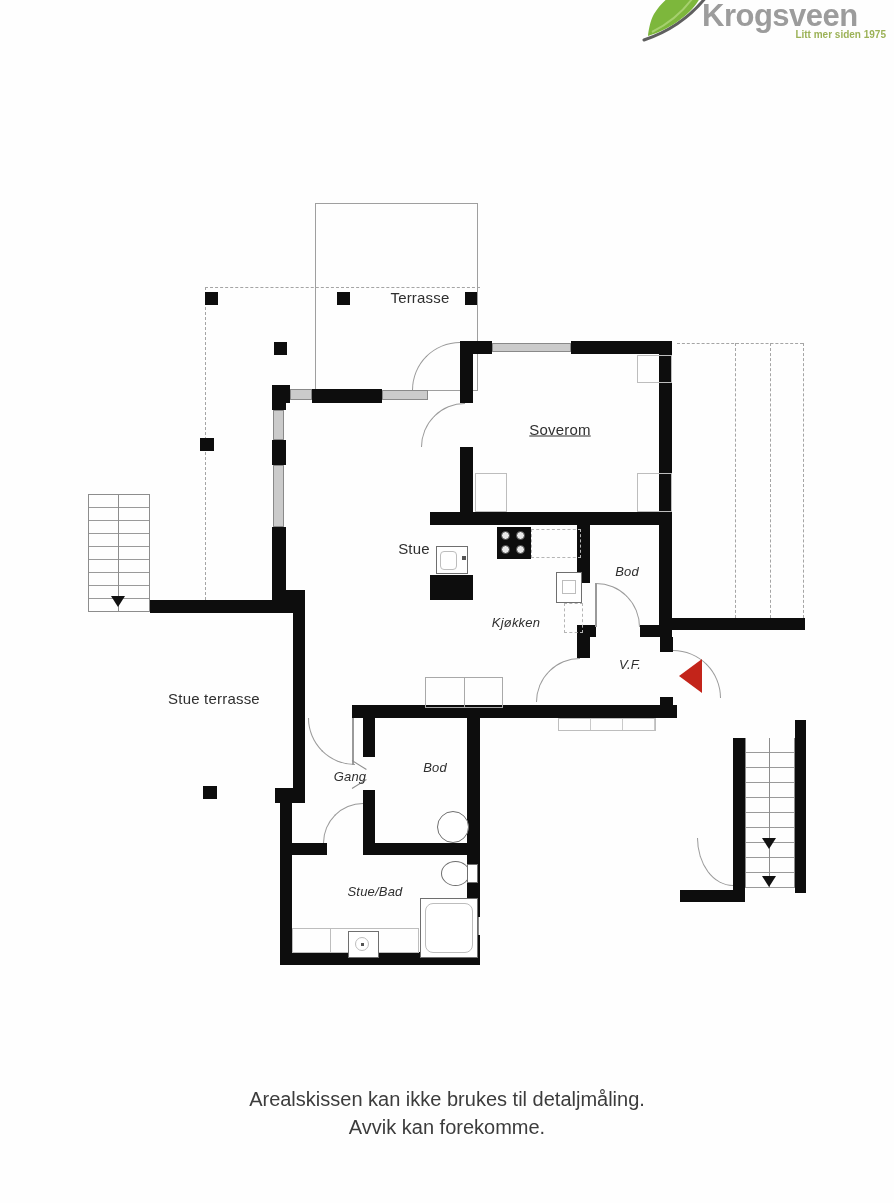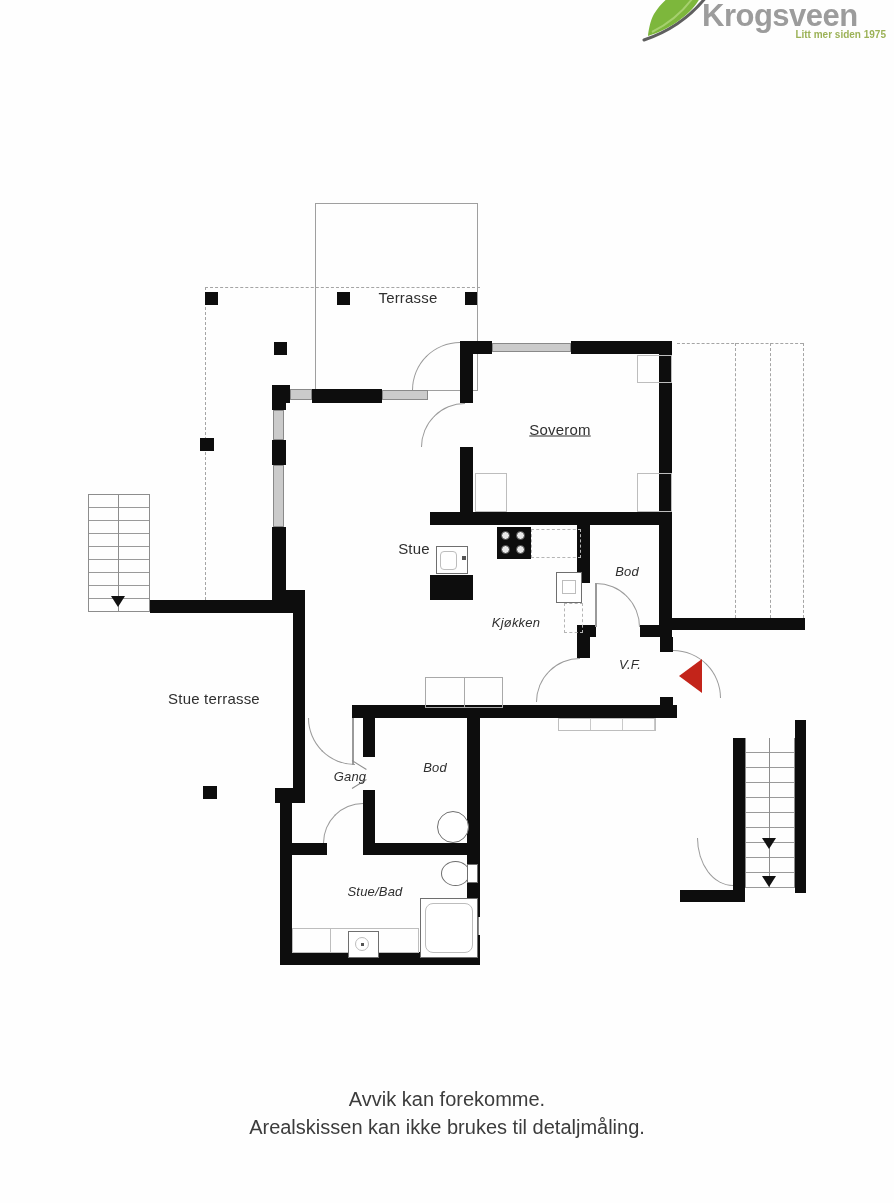--- a/index.html
+++ b/index.html
@@ -168,29 +168,29 @@
   <div class="fixture" style="left:441px;top:861px;width:29px;height:25px;border-radius:50%;"></div>
   <div class="fixture" style="left:467px;top:864px;width:11px;height:19px;"></div>
   <div class="fixture" style="left:420px;top:898px;width:58px;height:60px;"></div>
   <div class="thinl" style="left:425px;top:903px;width:48px;height:50px;border-radius:8px;"></div>
   <div class="thinl" style="left:292px;top:928px;width:127px;height:25px;"></div>
   <div class="vline" style="left:330px;top:928px;height:25px;background:#bdbdbd;"></div>
   <div class="fixture" style="left:348px;top:931px;width:31px;height:27px;"></div>
   <div class="thinl" style="left:355px;top:937px;width:14px;height:14px;border-radius:50%;"></div>
   <div class="abs" style="left:361px;top:943px;width:3px;height:3px;background:#555;"></div>
 
-  <div class="lbl" style="left:408px;top:297px;">Terrasse</div>
+  <div class="lbl" style="left:420px;top:297px;">Terrasse</div>
   <div class="lbl" style="left:560px;top:429px;text-decoration:underline;">Soverom</div>
   <div class="lbl" style="left:374px;top:548px;margin-left:40px;">Stue</div>
   <div class="lbl small" style="left:516px;top:622px;">Kjøkken</div>
   <div class="lbl small" style="left:627px;top:571px;">Bod</div>
   <div class="lbl small" style="left:630px;top:664px;">V.F.</div>
   <div class="lbl" style="left:214px;top:698px;">Stue terrasse</div>
   <div class="lbl small" style="left:350px;top:776px;">Gang</div>
   <div class="lbl small" style="left:435px;top:767px;">Bod</div>
   <div class="lbl small" style="left:375px;top:891px;">Stue/Bad</div>
 
   <div class="footer">
+    <div>Arealskissen kan ikke brukes til detaljmåling.</div>
     <div>Avvik kan forekomme.</div>
-    <div>Arealskissen kan ikke brukes til detaljmåling.</div>
   </div>
 
 </div>
 
 </body></html>

